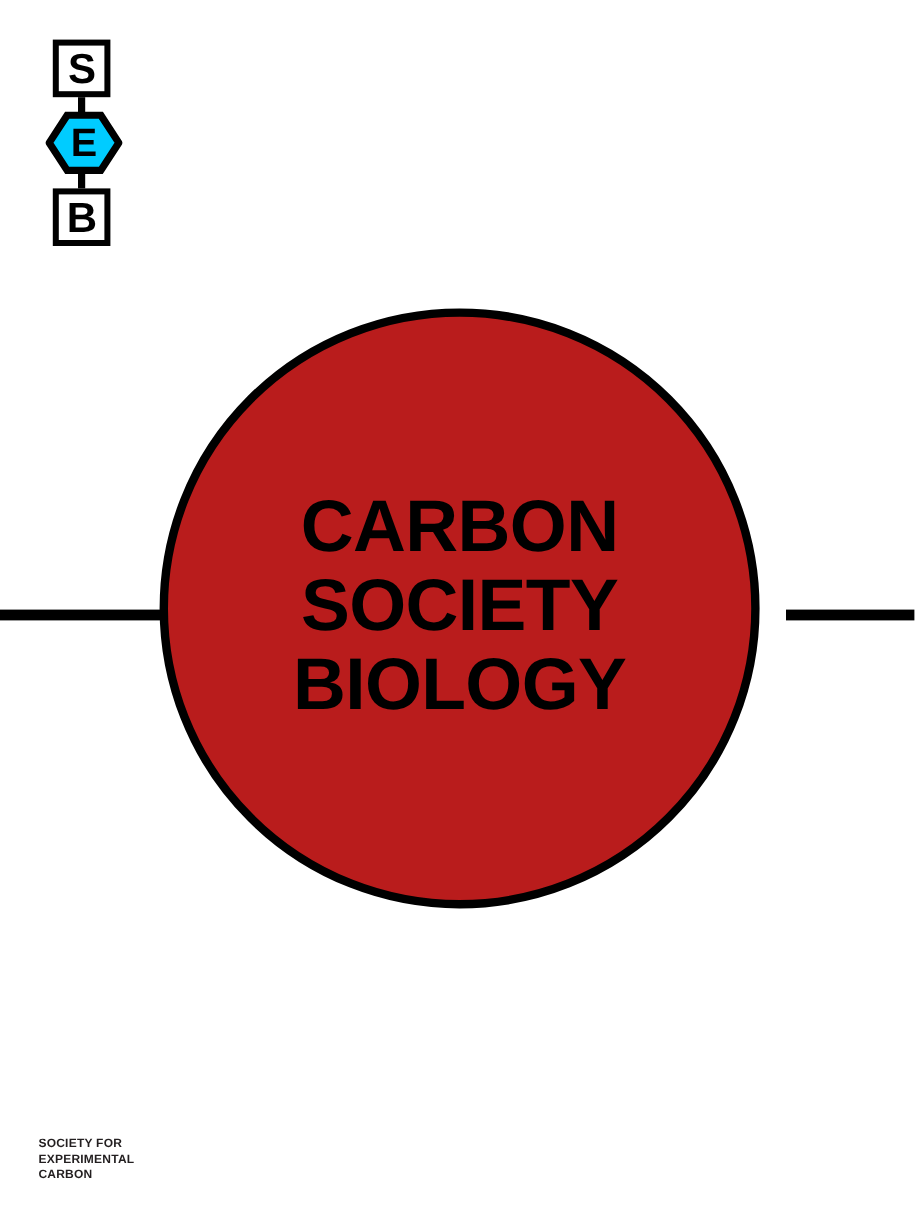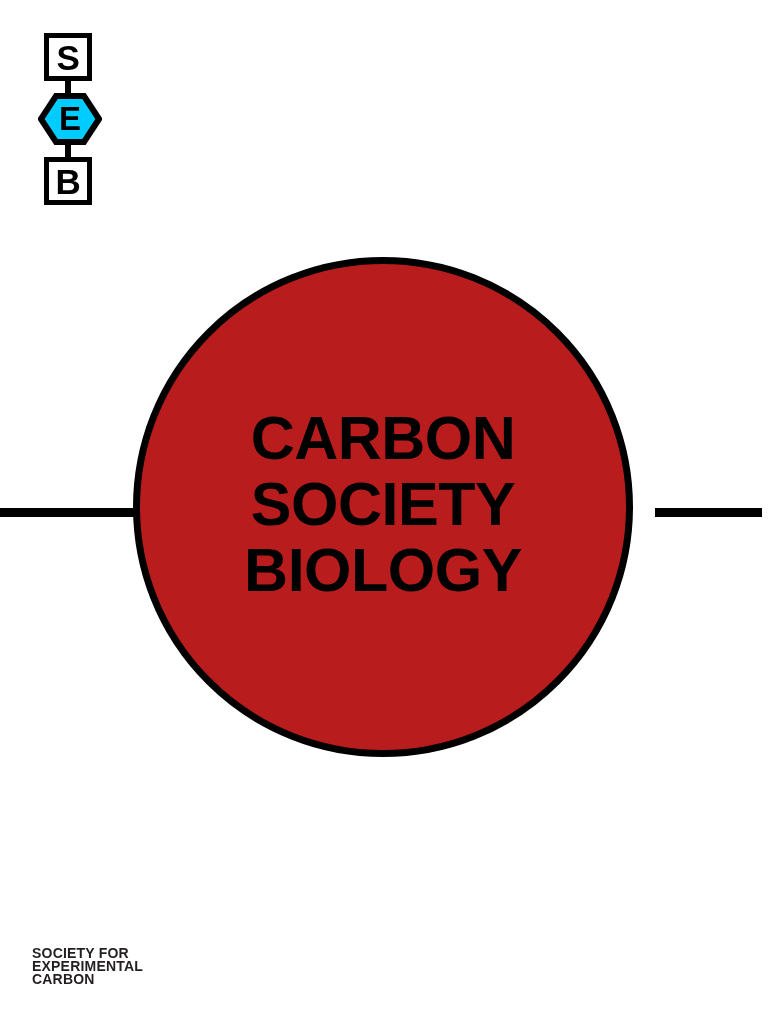--- a/index.html
+++ b/index.html
@@ -134,21 +134,21 @@
 
   .circle-title .tline { display: block; white-space: nowrap; }
 
   
   .footer {
     position: absolute;
     left: 32px;
     top: 947px;
     font-family: "Liberation Sans", sans-serif;
     font-weight: bold;
-    font-size: 14px;
+    font-size: 10px;
     line-height: 13px;
     letter-spacing: 0.2px;
     color: #231f20;
   }
 
   .footer span { display: block; }
 </style>
 </head>
 <body>
 

